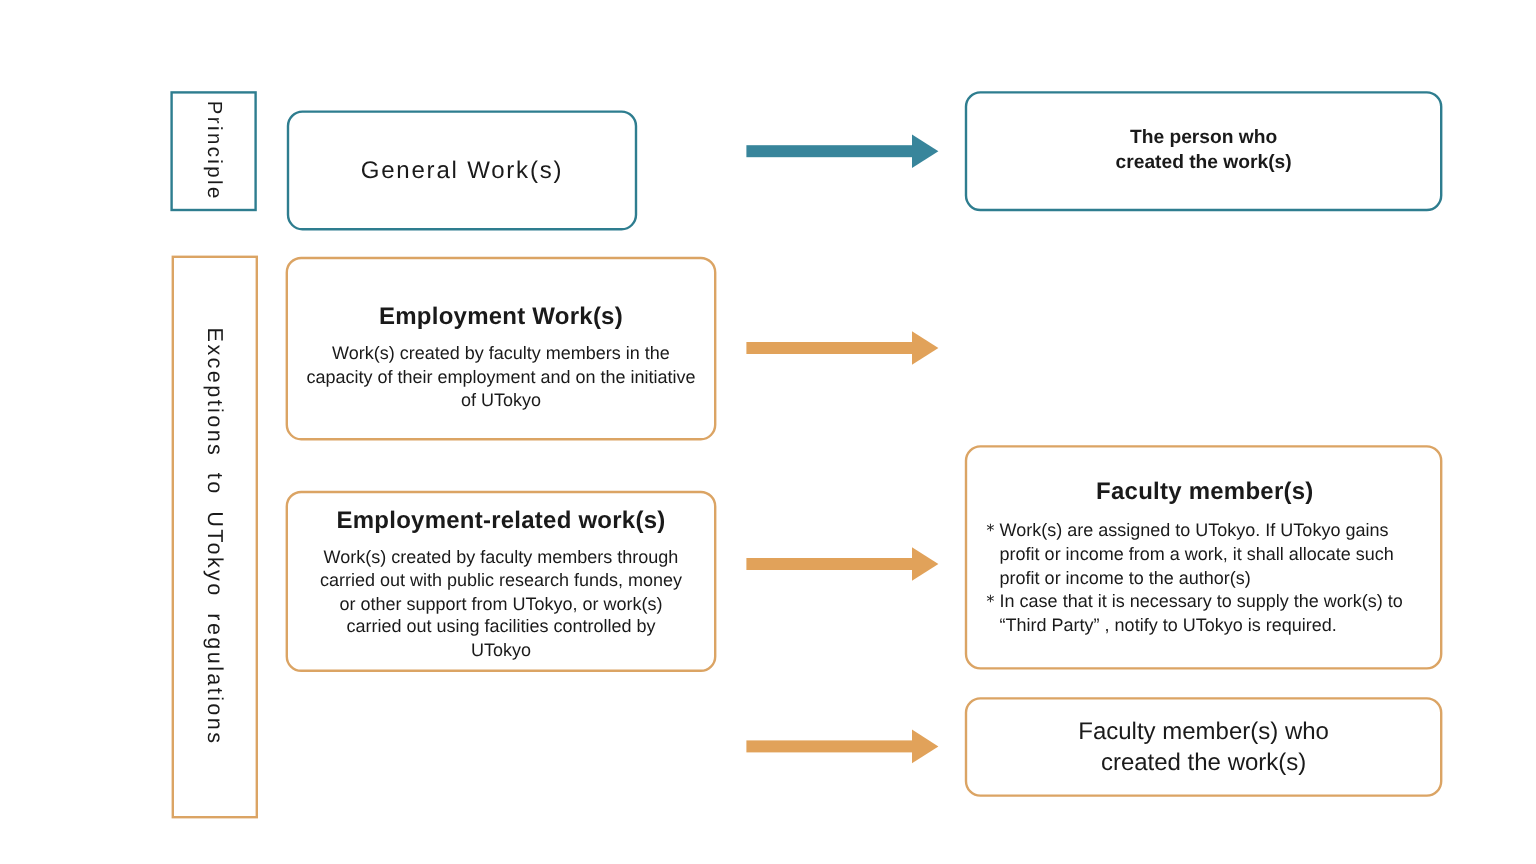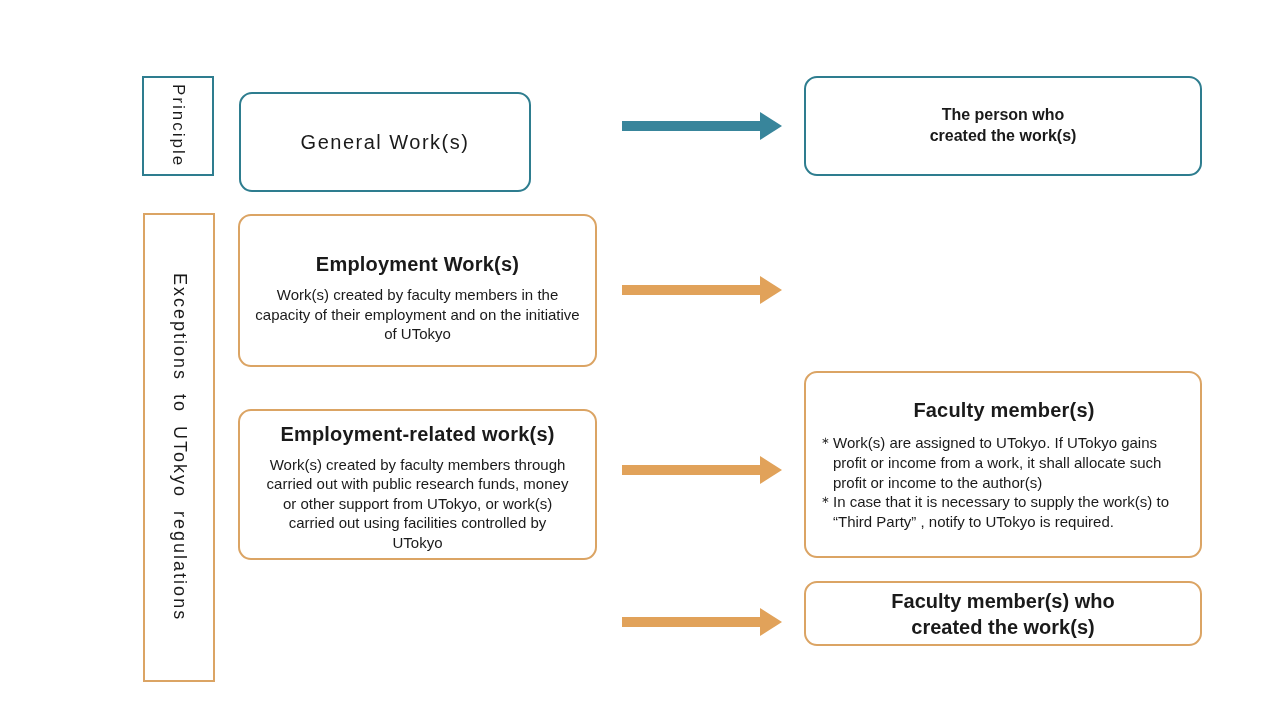--- a/index.html
+++ b/index.html
@@ -51,21 +51,21 @@
   
   #employment-box  { left: 238px; top: 214px; width: 359px; height: 153px; padding: 24px 10px 8px; }
   #utokyo-box      { left: 804px; top: 243px; width: 398px; height: 94px;  font-size: 19px; letter-spacing: 0.5px; }
 
   
   #emp-related-box { left: 238px; top: 409px; width: 359px; height: 151px; padding: 12px 24px 6px; }
   #faculty-box     { left: 804px; top: 371px; width: 398px; height: 187px; padding: 8px 10px 6px 12px; }
 
   
   #others-box      { left: 238px; top: 577px; width: 359px; height: 105px; font-size: 19px; letter-spacing: 0.5px; }
-  #faculty-who-box { left: 804px; top: 581px; width: 398px; height: 65px;  font-size: 20px; font-weight: 700; white-space: pre-line; line-height: 1.3; }
+  #faculty-who-box { left: 804px; top: 581px; width: 398px; height: 83px;  font-size: 20px; font-weight: 400; white-space: pre-line; line-height: 1.3; }
 
   .card-title { font-weight: 700; font-size: 20px; margin-bottom: 9px; letter-spacing: 0.2px; }
   .card-body  { font-size: 15px; line-height: 1.3; }
 
   .notes {
     width: 100%;
     text-align: left;
     font-size: 15px;
     line-height: 1.32;
     margin-top: 2px;

